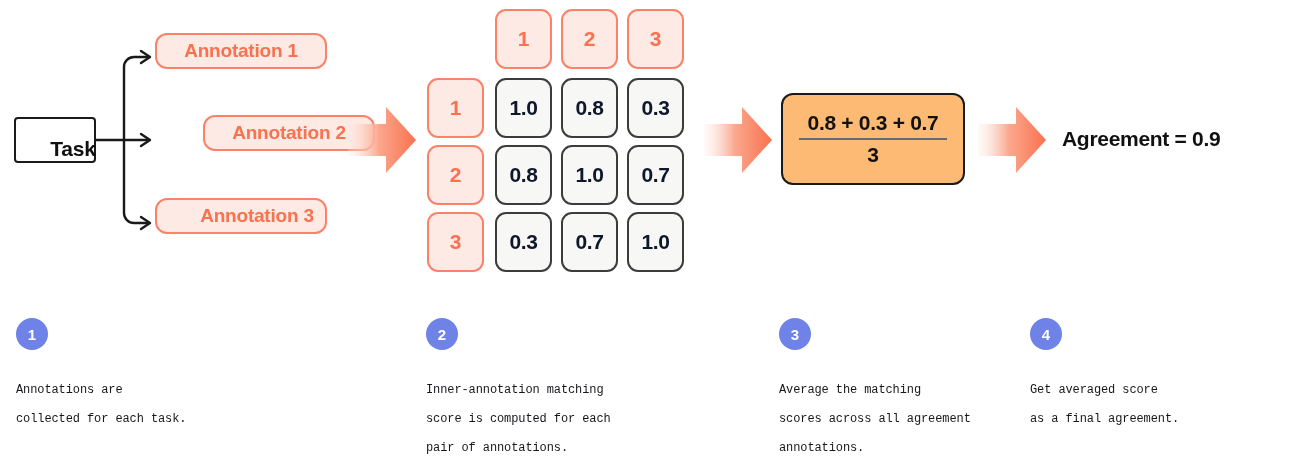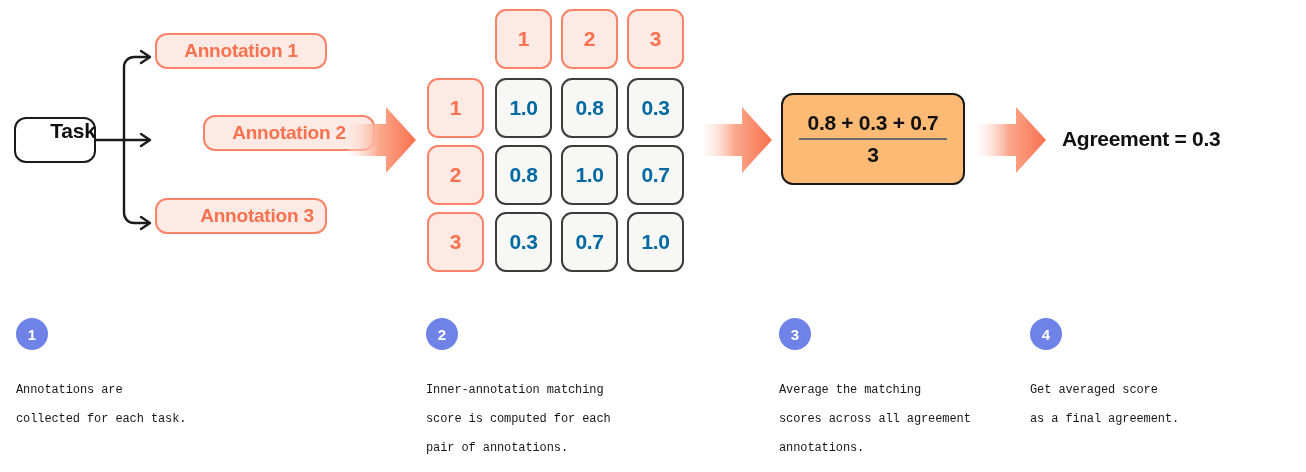--- a/index.html
+++ b/index.html
@@ -21,24 +21,24 @@
     width: 1306px;
     height: 472px;
   }
 
   
   .task-box {
     position: absolute;
     left: 14px; top: 117px;
     width: 82px; height: 46px;
     border: 2px solid #1a1a1a;
-    border-radius: 12px;
+    border-radius: 4px;
     background: #ffffff;
     display: flex;
-    align-items: flex-start;
+    align-items: flex-end;
     justify-content: center;
     box-sizing: border-box;
     padding-left: 36px;
   }
   .task-box span {
     font-size: 21px;
     font-weight: 700;
     color: #101010;
     letter-spacing: -0.2px;
   }
@@ -112,21 +112,21 @@
     font-weight: 700;
     color: #F9714E;
   }
   .mcell.val {
     background: #F7F7F5;
     border: 2px solid #3C3C3C;
   }
   .mcell.val span {
     font-size: 21px;
     font-weight: 700;
-    color: #0369a1;
+    color: #0f172a;
     letter-spacing: -0.4px;
   }
 
   
   .formula-box {
     position: absolute;
     left: 781px; top: 93px;
     width: 184px; height: 92px;
     border: 2px solid #1a1a1a;
     border-radius: 12px;
@@ -322,21 +322,21 @@
     <defs>
       <linearGradient id="ag3" x1="0" y1="0" x2="1" y2="0">
         <stop offset="0%" stop-color="#FDEAE4" stop-opacity="0.25"></stop>
         <stop offset="45%" stop-color="#FBA88E"></stop>
         <stop offset="100%" stop-color="#F9714E"></stop>
       </linearGradient>
     </defs>
     <path d="M0 20 H38 V3 L68 36 L38 69 V52 H0 Z" fill="url(#ag3)"></path>
   </svg>
 
-  <div class="result">Agreement = 0.3</div>
+  <div class="result">Agreement = 0.9</div>
 
   <div class="step step-1">
     <div class="badge">1</div>
     <div class="step-text">Annotations are
 collected for each task.</div>
   </div>
   <div class="step step-2">
     <div class="badge">2</div>
     <div class="step-text">Inner-annotation matching
 score is computed for each

